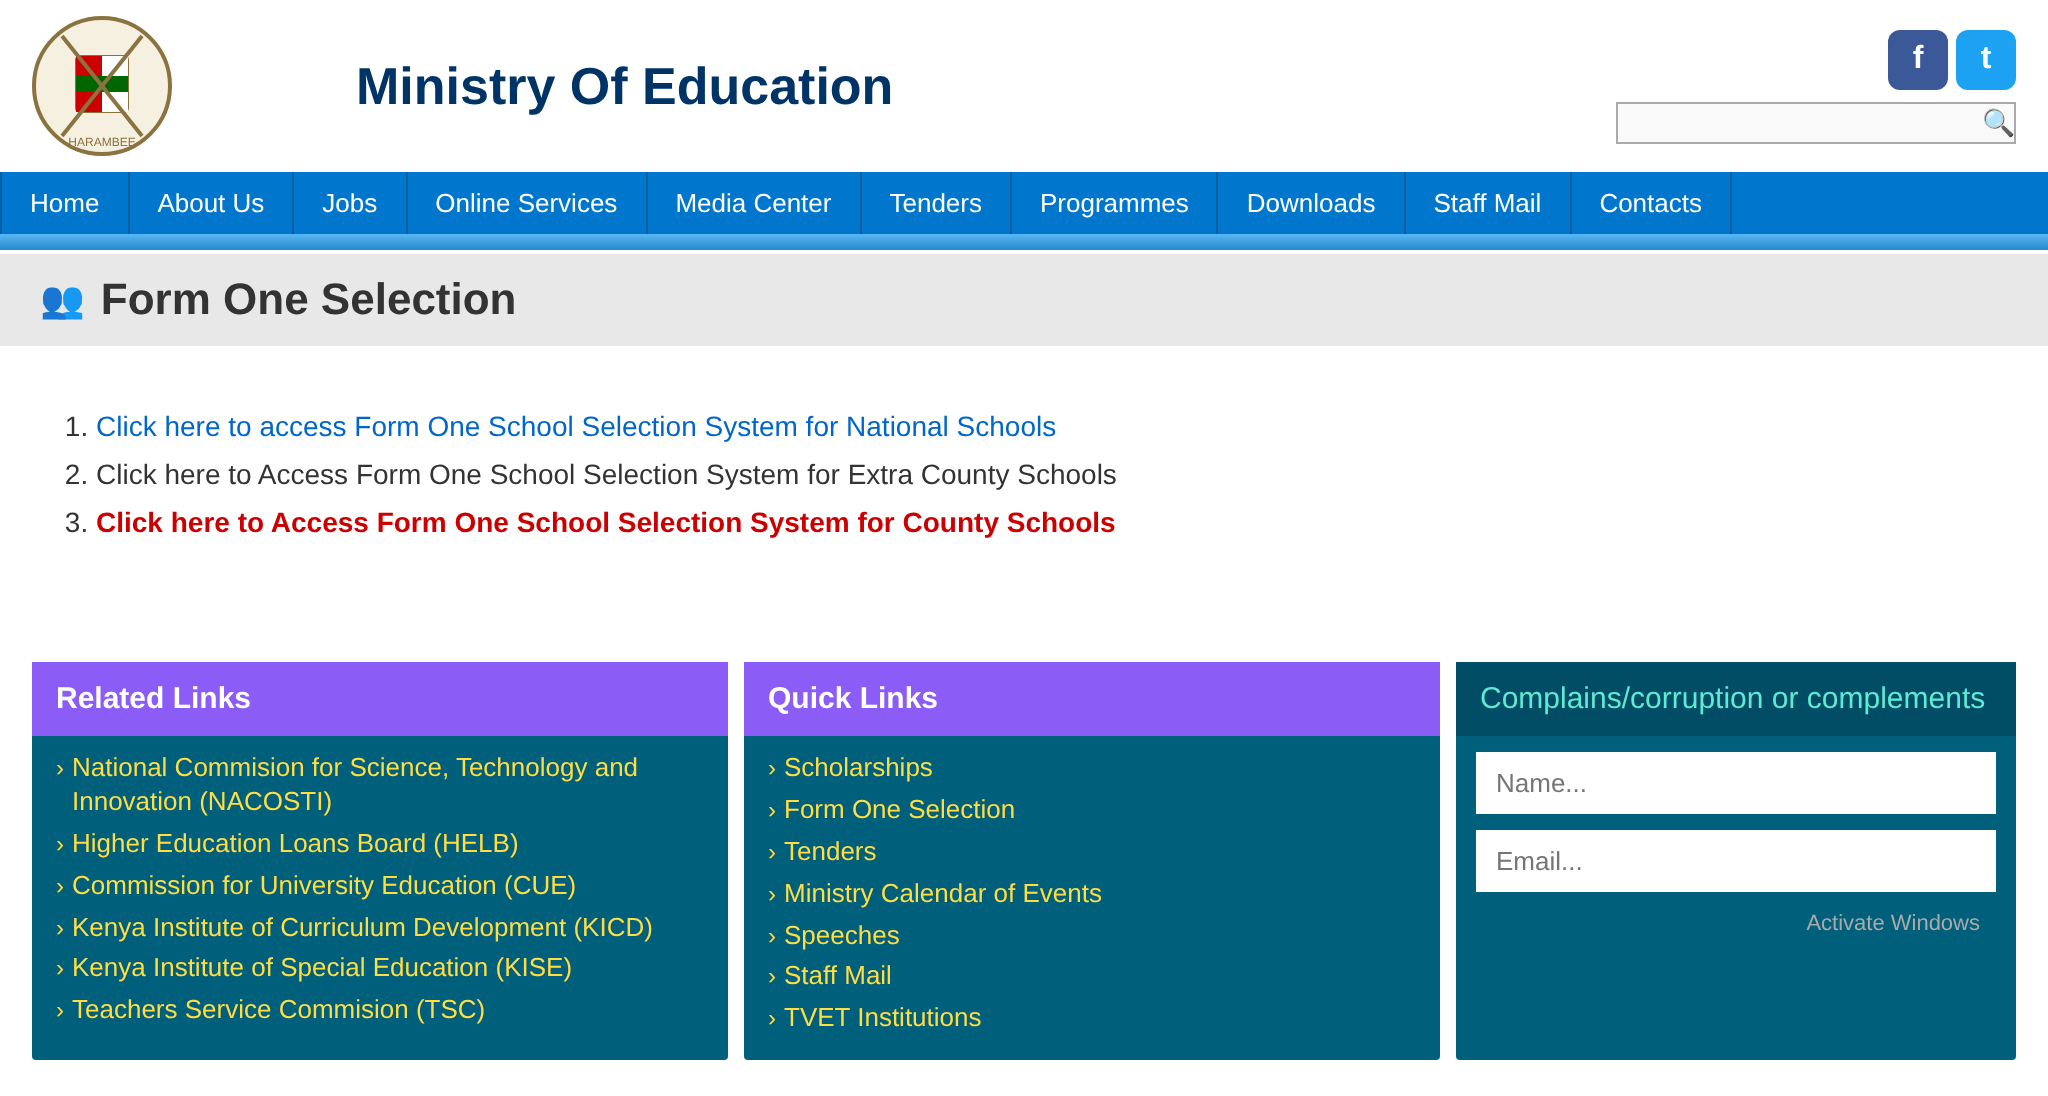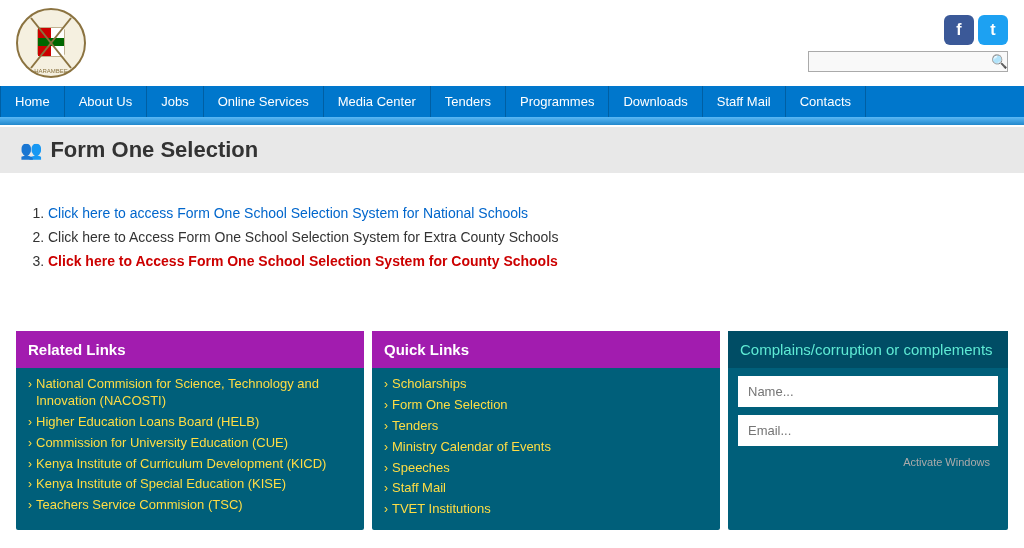--- a/index.html
+++ b/index.html
@@ -153,21 +153,21 @@
       padding: 0 16px 16px 16px;
       margin-top: 10px;
     }
     .panel {
       flex: 1;
       background: #005f7a;
       color: white;
       border-radius: 2px;
     }
     .panel-header {
-      background: #a21caf;
+      background: #8b5cf6;
       padding: 10px 12px;
       font-size: 15px;
       font-weight: bold;
       color: white;
     }
     .panel-body {
       padding: 8px 12px;
     }
     .panel-link {
       display: flex;
@@ -232,20 +232,21 @@
       <rect x="22" y="20" width="26" height="28" rx="2" fill="#cc0000" stroke="#8b7340" stroke-width="1"></rect>
       <rect x="22" y="20" width="13" height="28" rx="0" fill="#cc0000"></rect>
       <rect x="35" y="20" width="13" height="28" rx="0" fill="#fff"></rect>
       <rect x="22" y="30" width="26" height="8" fill="#006600"></rect>
 
       <line x1="15" y1="10" x2="55" y2="60" stroke="#8b7340" stroke-width="2"></line>
       <line x1="55" y1="10" x2="15" y2="60" stroke="#8b7340" stroke-width="2"></line>
 
       <text x="35" y="65" text-anchor="middle" font-size="6" fill="#8b7340">HARAMBEE</text>
     </svg>
+    <span class="header-title">Ministry Of Education</span>
   </div>
   <div class="header-right">
     <div class="social-icons">
       <a class="social-icon fb-icon" href="#">f</a>
       <a class="social-icon tw-icon" href="#">t</a>
     </div>
     <div class="search-bar">
       <input type="text" placeholder="" style="">
       <button>🔍</button>
     </div>

